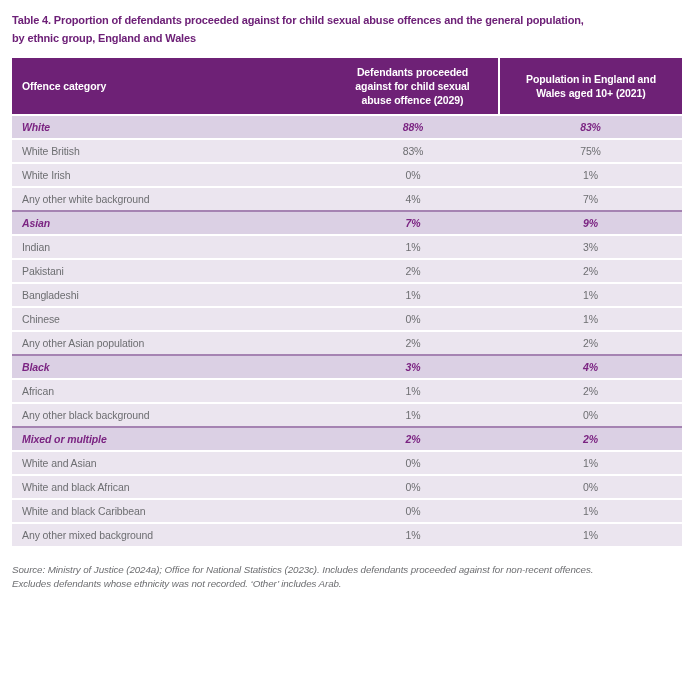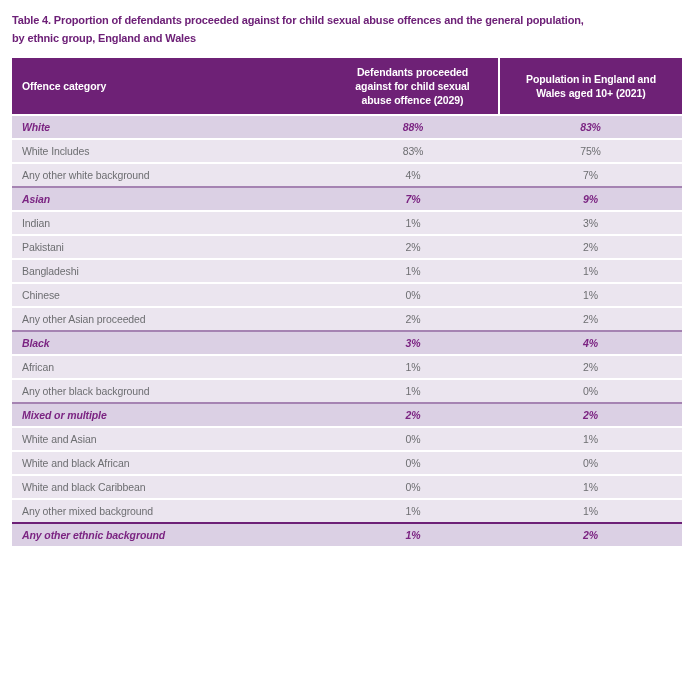--- a/index.html
+++ b/index.html
@@ -107,23 +107,28 @@
 Wales aged 10+ (2021)</th>
       </tr>
     </thead>
     <tbody>
         <tr class="row-group">
           <td>White</td>
           <td>88%</td>
           <td>83%</td>
         </tr>
         <tr class="row-sub">
-          <td>White Includes</td>
+          <td>White British</td>
           <td>83%</td>
           <td>75%</td>
+        </tr>
+        <tr class="row-sub">
+          <td>White Irish</td>
+          <td>0%</td>
+          <td>1%</td>
         </tr>
         <tr class="row-sub">
           <td>Any other white background</td>
           <td>4%</td>
           <td>7%</td>
         </tr>
         <tr class="row-group">
           <td>Asian</td>
           <td>7%</td>
           <td>9%</td>
@@ -142,21 +147,21 @@
           <td>Bangladeshi</td>
           <td>1%</td>
           <td>1%</td>
         </tr>
         <tr class="row-sub">
           <td>Chinese</td>
           <td>0%</td>
           <td>1%</td>
         </tr>
         <tr class="row-sub">
-          <td>Any other Asian proceeded</td>
+          <td>Any other Asian population</td>
           <td>2%</td>
           <td>2%</td>
         </tr>
         <tr class="row-group">
           <td>Black</td>
           <td>3%</td>
           <td>4%</td>
         </tr>
         <tr class="row-sub">
           <td>African</td>
@@ -186,21 +191,18 @@
         <tr class="row-sub">
           <td>White and black Caribbean</td>
           <td>0%</td>
           <td>1%</td>
         </tr>
         <tr class="row-sub">
           <td>Any other mixed background</td>
           <td>1%</td>
           <td>1%</td>
         </tr>
-        <tr class="row-total">
-          <td>Any other ethnic background</td>
-          <td>1%</td>
-          <td>2%</td>
-        </tr>
       </tbody>
   </table>
 
+  <div class="source-note">Source: Ministry of Justice (2024a); Office for National Statistics (2023c). Includes defendants proceeded against for non-recent offences.
+Excludes defendants whose ethnicity was not recorded. ‘Other’ includes Arab.</div>
 </div>
 
 </body></html>

